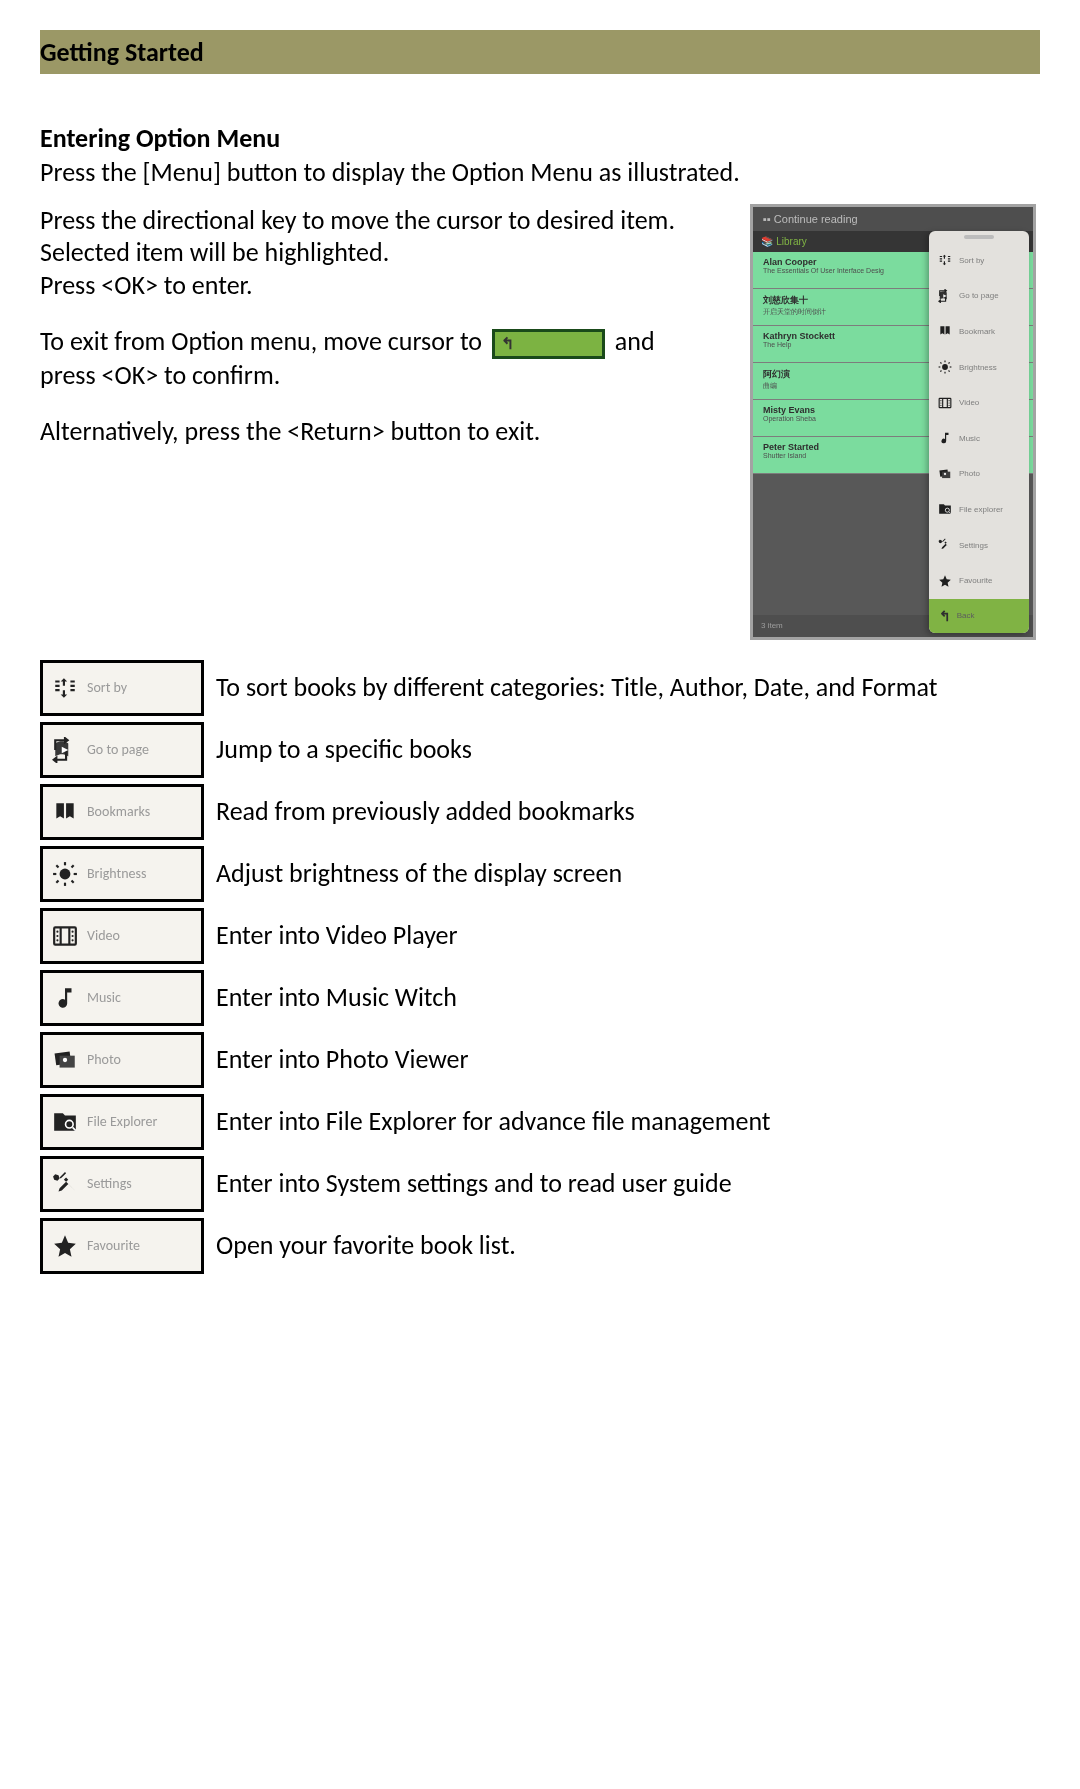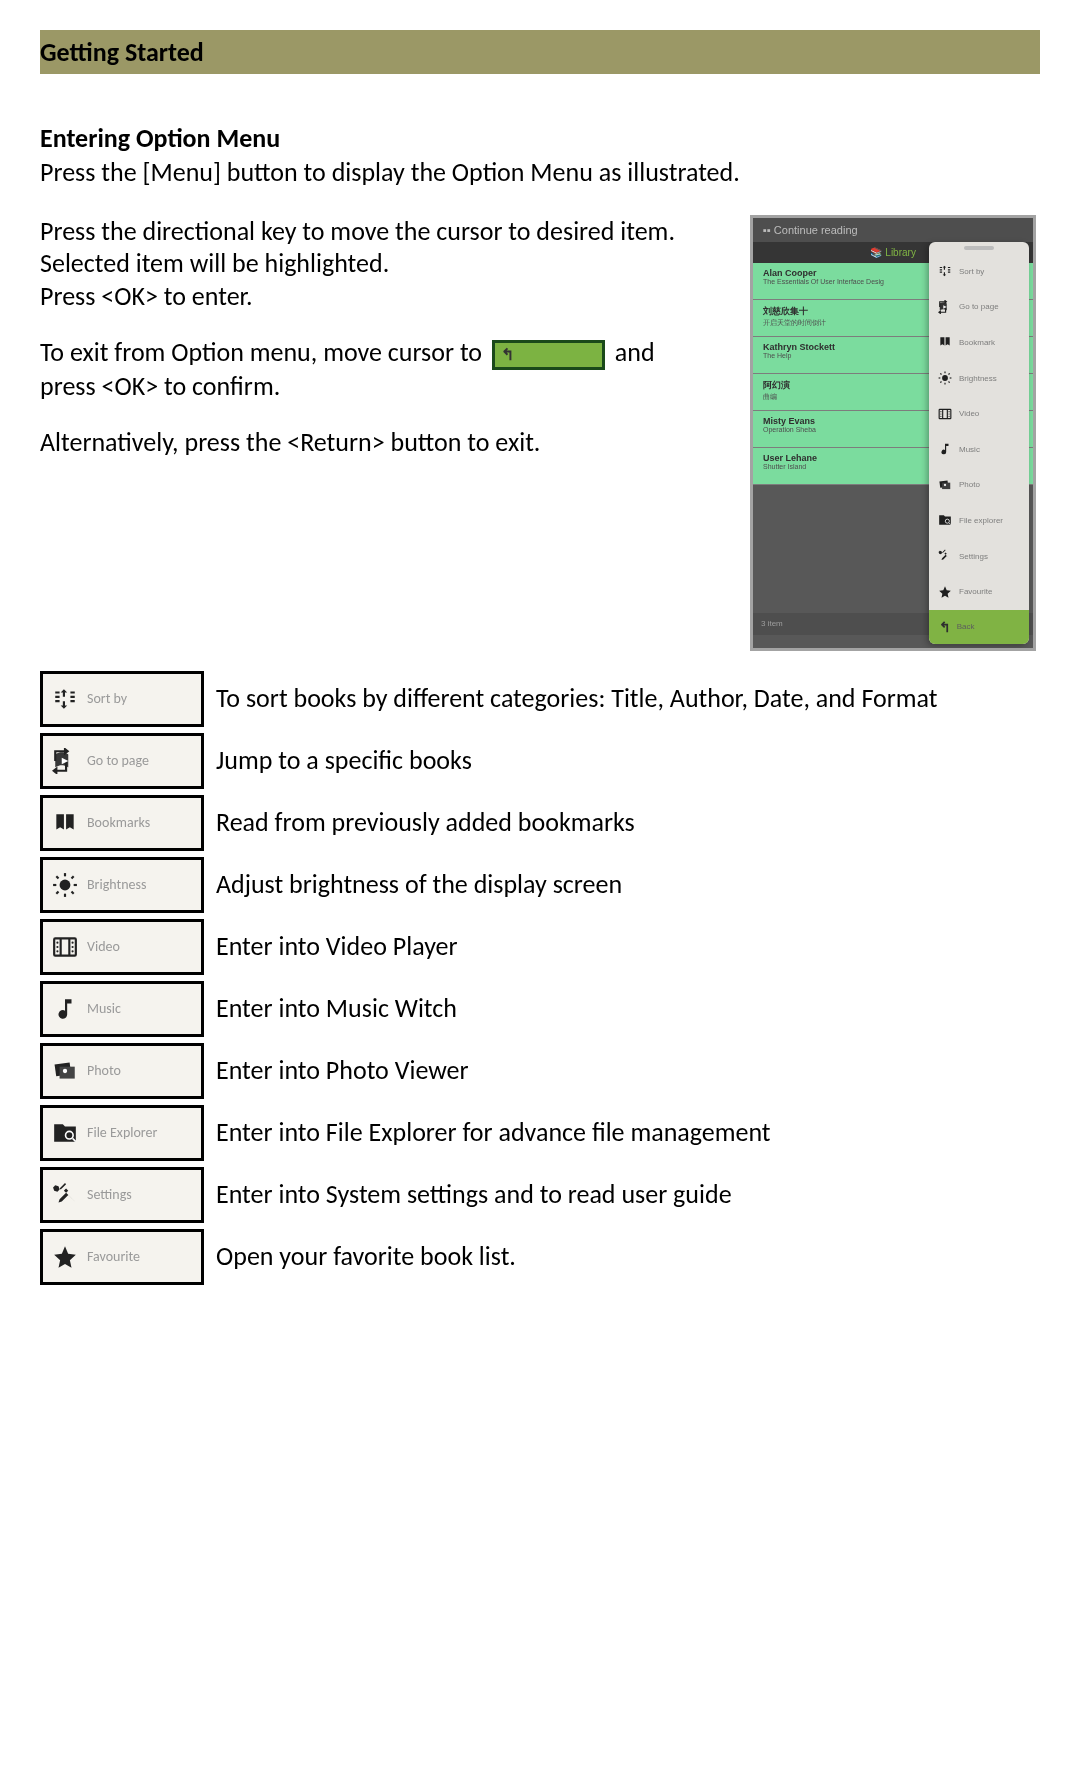--- a/index.html
+++ b/index.html
@@ -27,21 +27,21 @@
     margin-bottom: 2px;
   }
   .body-text {
     font-size: 26px;
     line-height: 1.25;
     color: #000;
   }
   .two-col {
     display: flex;
     gap: 44px;
-    margin-top: 26px;
+    margin-top: 15px;
     align-items: flex-start;
   }
   .left-col {
     flex: 1;
   }
   .right-col {
     flex: 0 0 290px;
   }
   .inline-return {
     display: inline-flex;
@@ -101,32 +101,31 @@
   }
   .device .now-info { flex:1; }
   .device .now-title { font-size:10px; color:#bbb; }
   .device .now-author { font-size:9px; color:#999; }
   .device .now-desc { font-size:7px; color:#888; margin-top:4px; line-height:1.1; }
   .device .library-bar {
     background: #3a3a3a;
     color: #8bc34a;
     font-size: 10px;
     padding: 5px 8px;
-    text-align: center;
   }
   .device .book-row {
     background: #86efac;
     border-bottom: 1px solid #888;
     padding: 5px 10px;
     height: 26px;
   }
   .device .book-title { font-size: 9px; color:#333; font-weight:bold;}
   .device .book-sub { font-size: 7px; color:#555;}
   .device .footer-bar {
-    position:absolute; bottom:13px; left:0; right:0;
+    position:absolute; bottom:0; left:0; right:0;
     background:#555; height:22px;
     display:flex; justify-content:space-between;
     align-items:center; padding:0 8px;
     font-size:8px; color:#aaa;
   }
   .device .option-menu {
     position: absolute;
     right: 4px;
     top: 24px;
     bottom: 4px;
@@ -254,21 +253,21 @@
             </div>
             <div class="book-row">
               <div class="book-title">阿幻演</div>
               <div class="book-sub">曲编</div>
             </div>
             <div class="book-row">
               <div class="book-title">Misty Evans</div>
               <div class="book-sub">Operation Sheba</div>
             </div>
             <div class="book-row">
-              <div class="book-title">User Lehane</div>
+              <div class="book-title">Peter Started</div>
               <div class="book-sub">Shutter Island</div>
             </div>
           </div>
         <div class="footer-bar">
           <span>3 item</span>
           <span>12 / 26</span>
         </div>
 
         <div class="option-menu">
           <div class="grab-handle">

